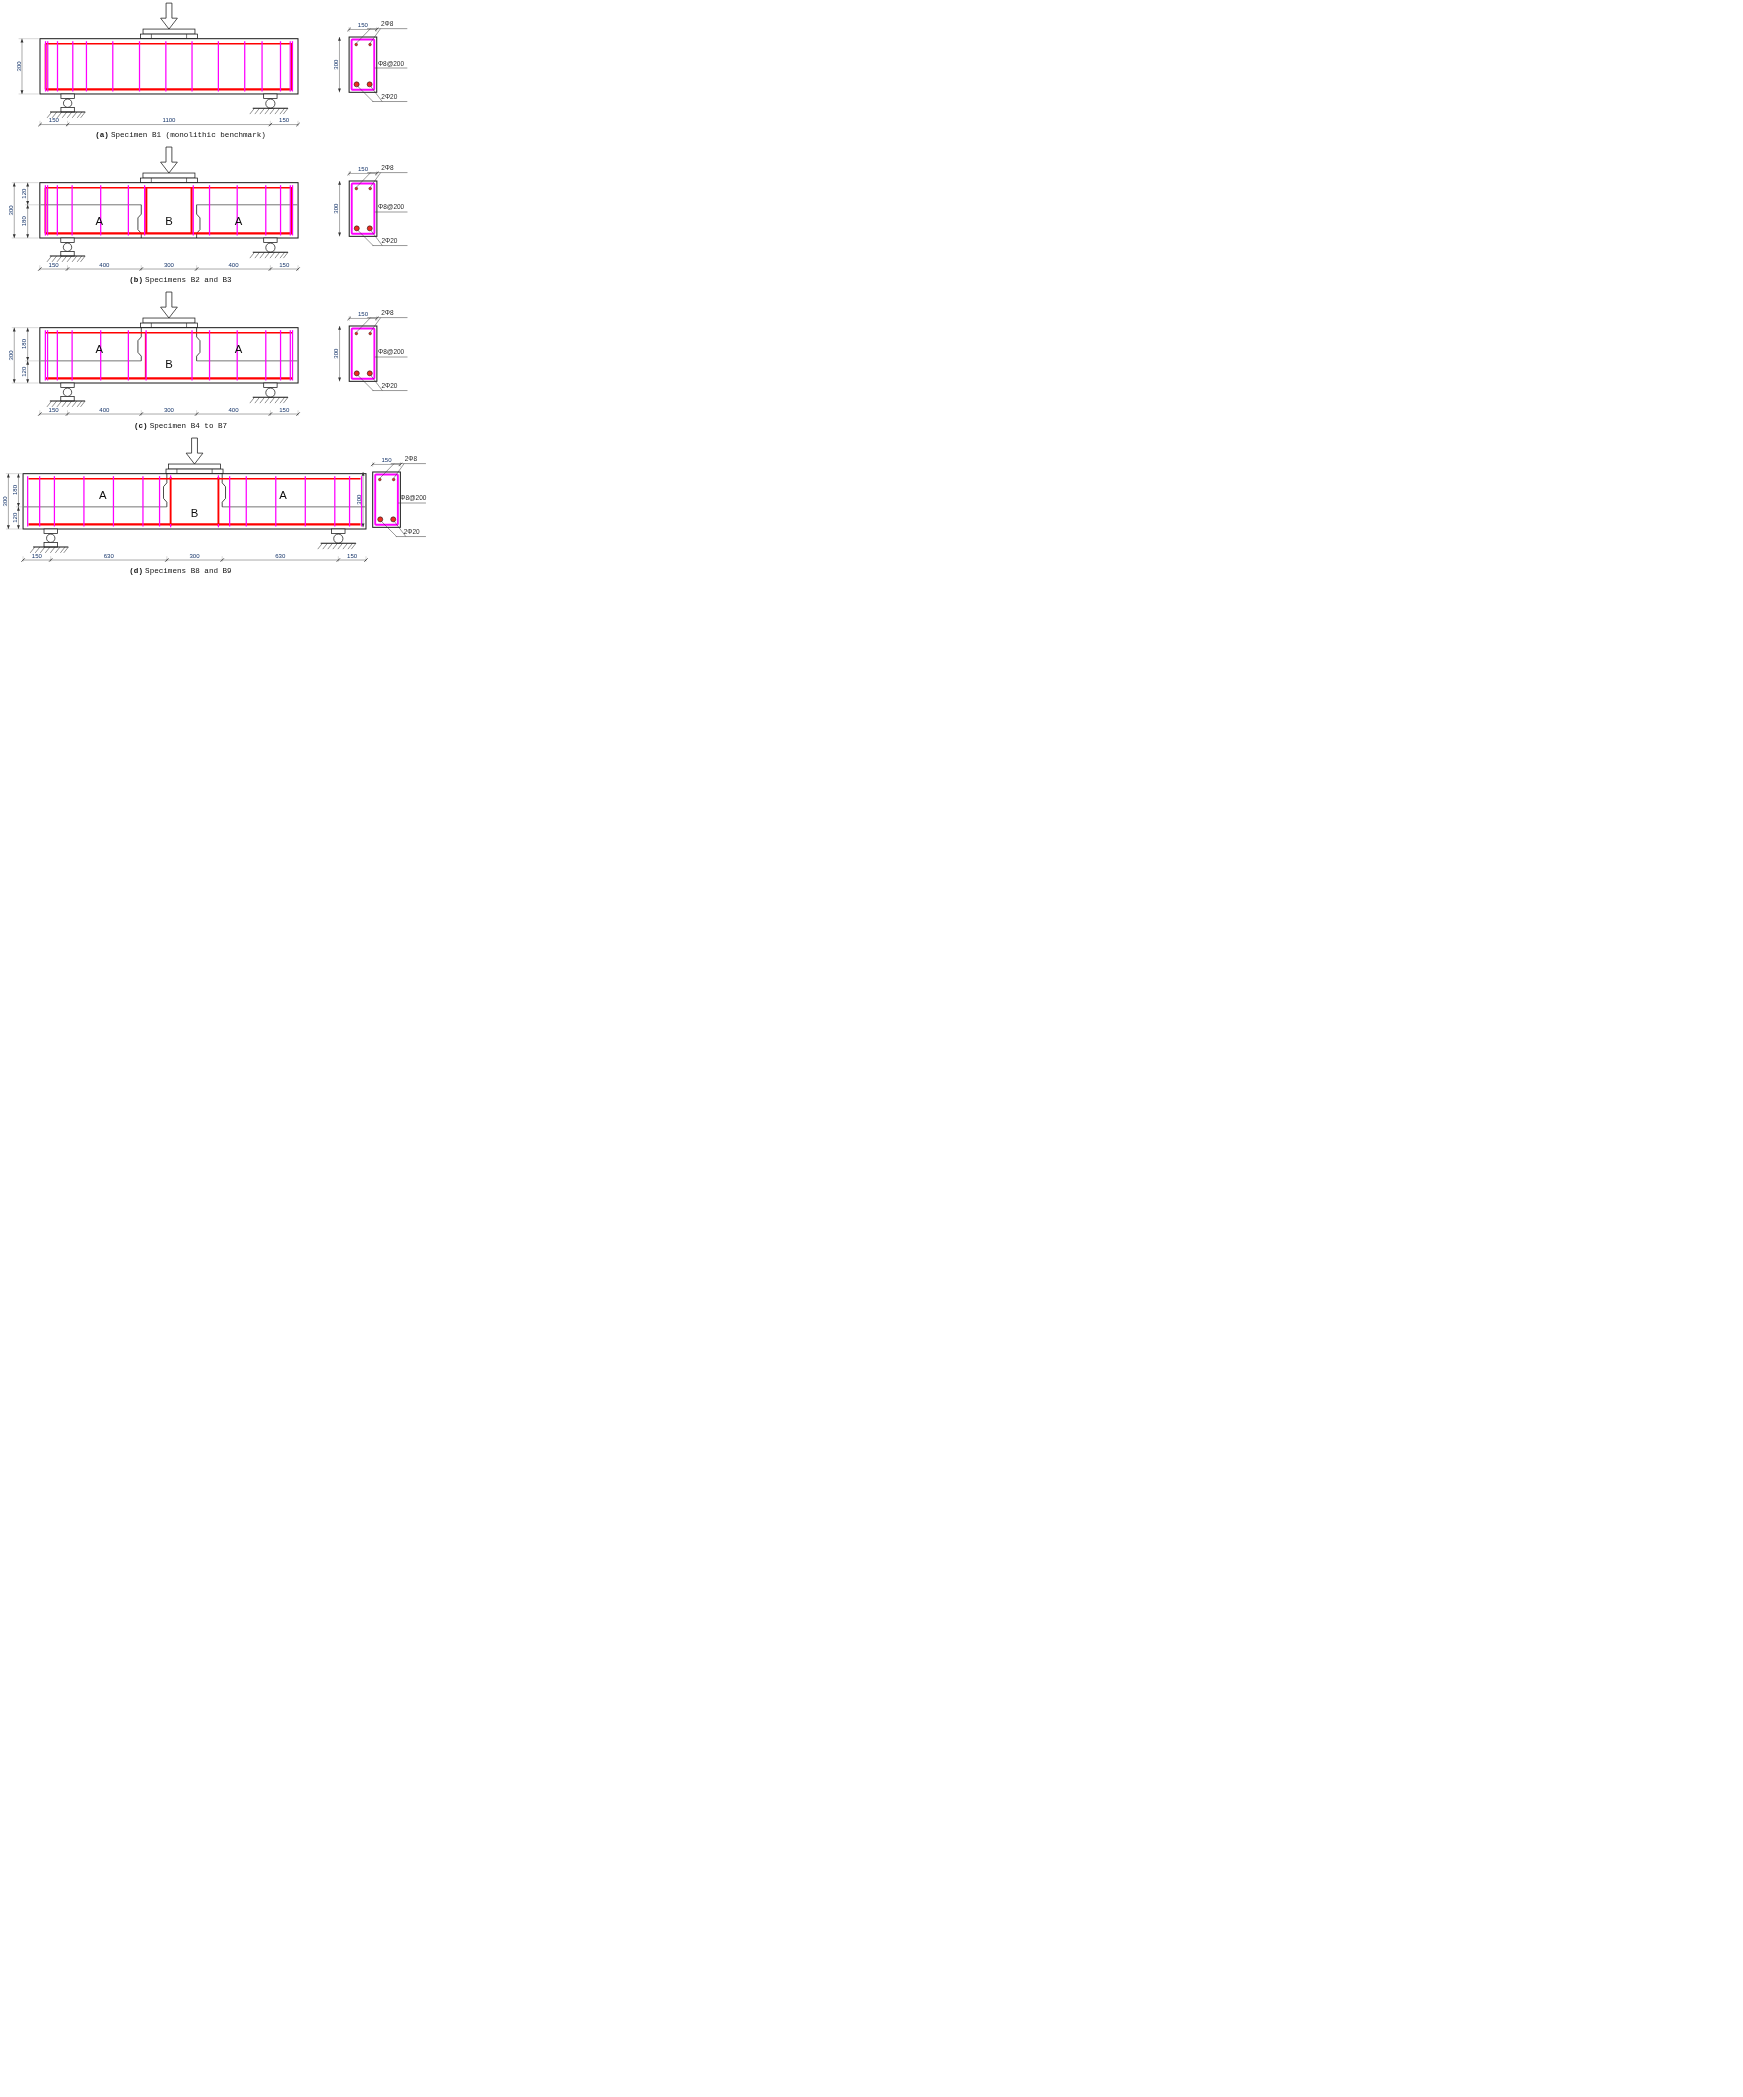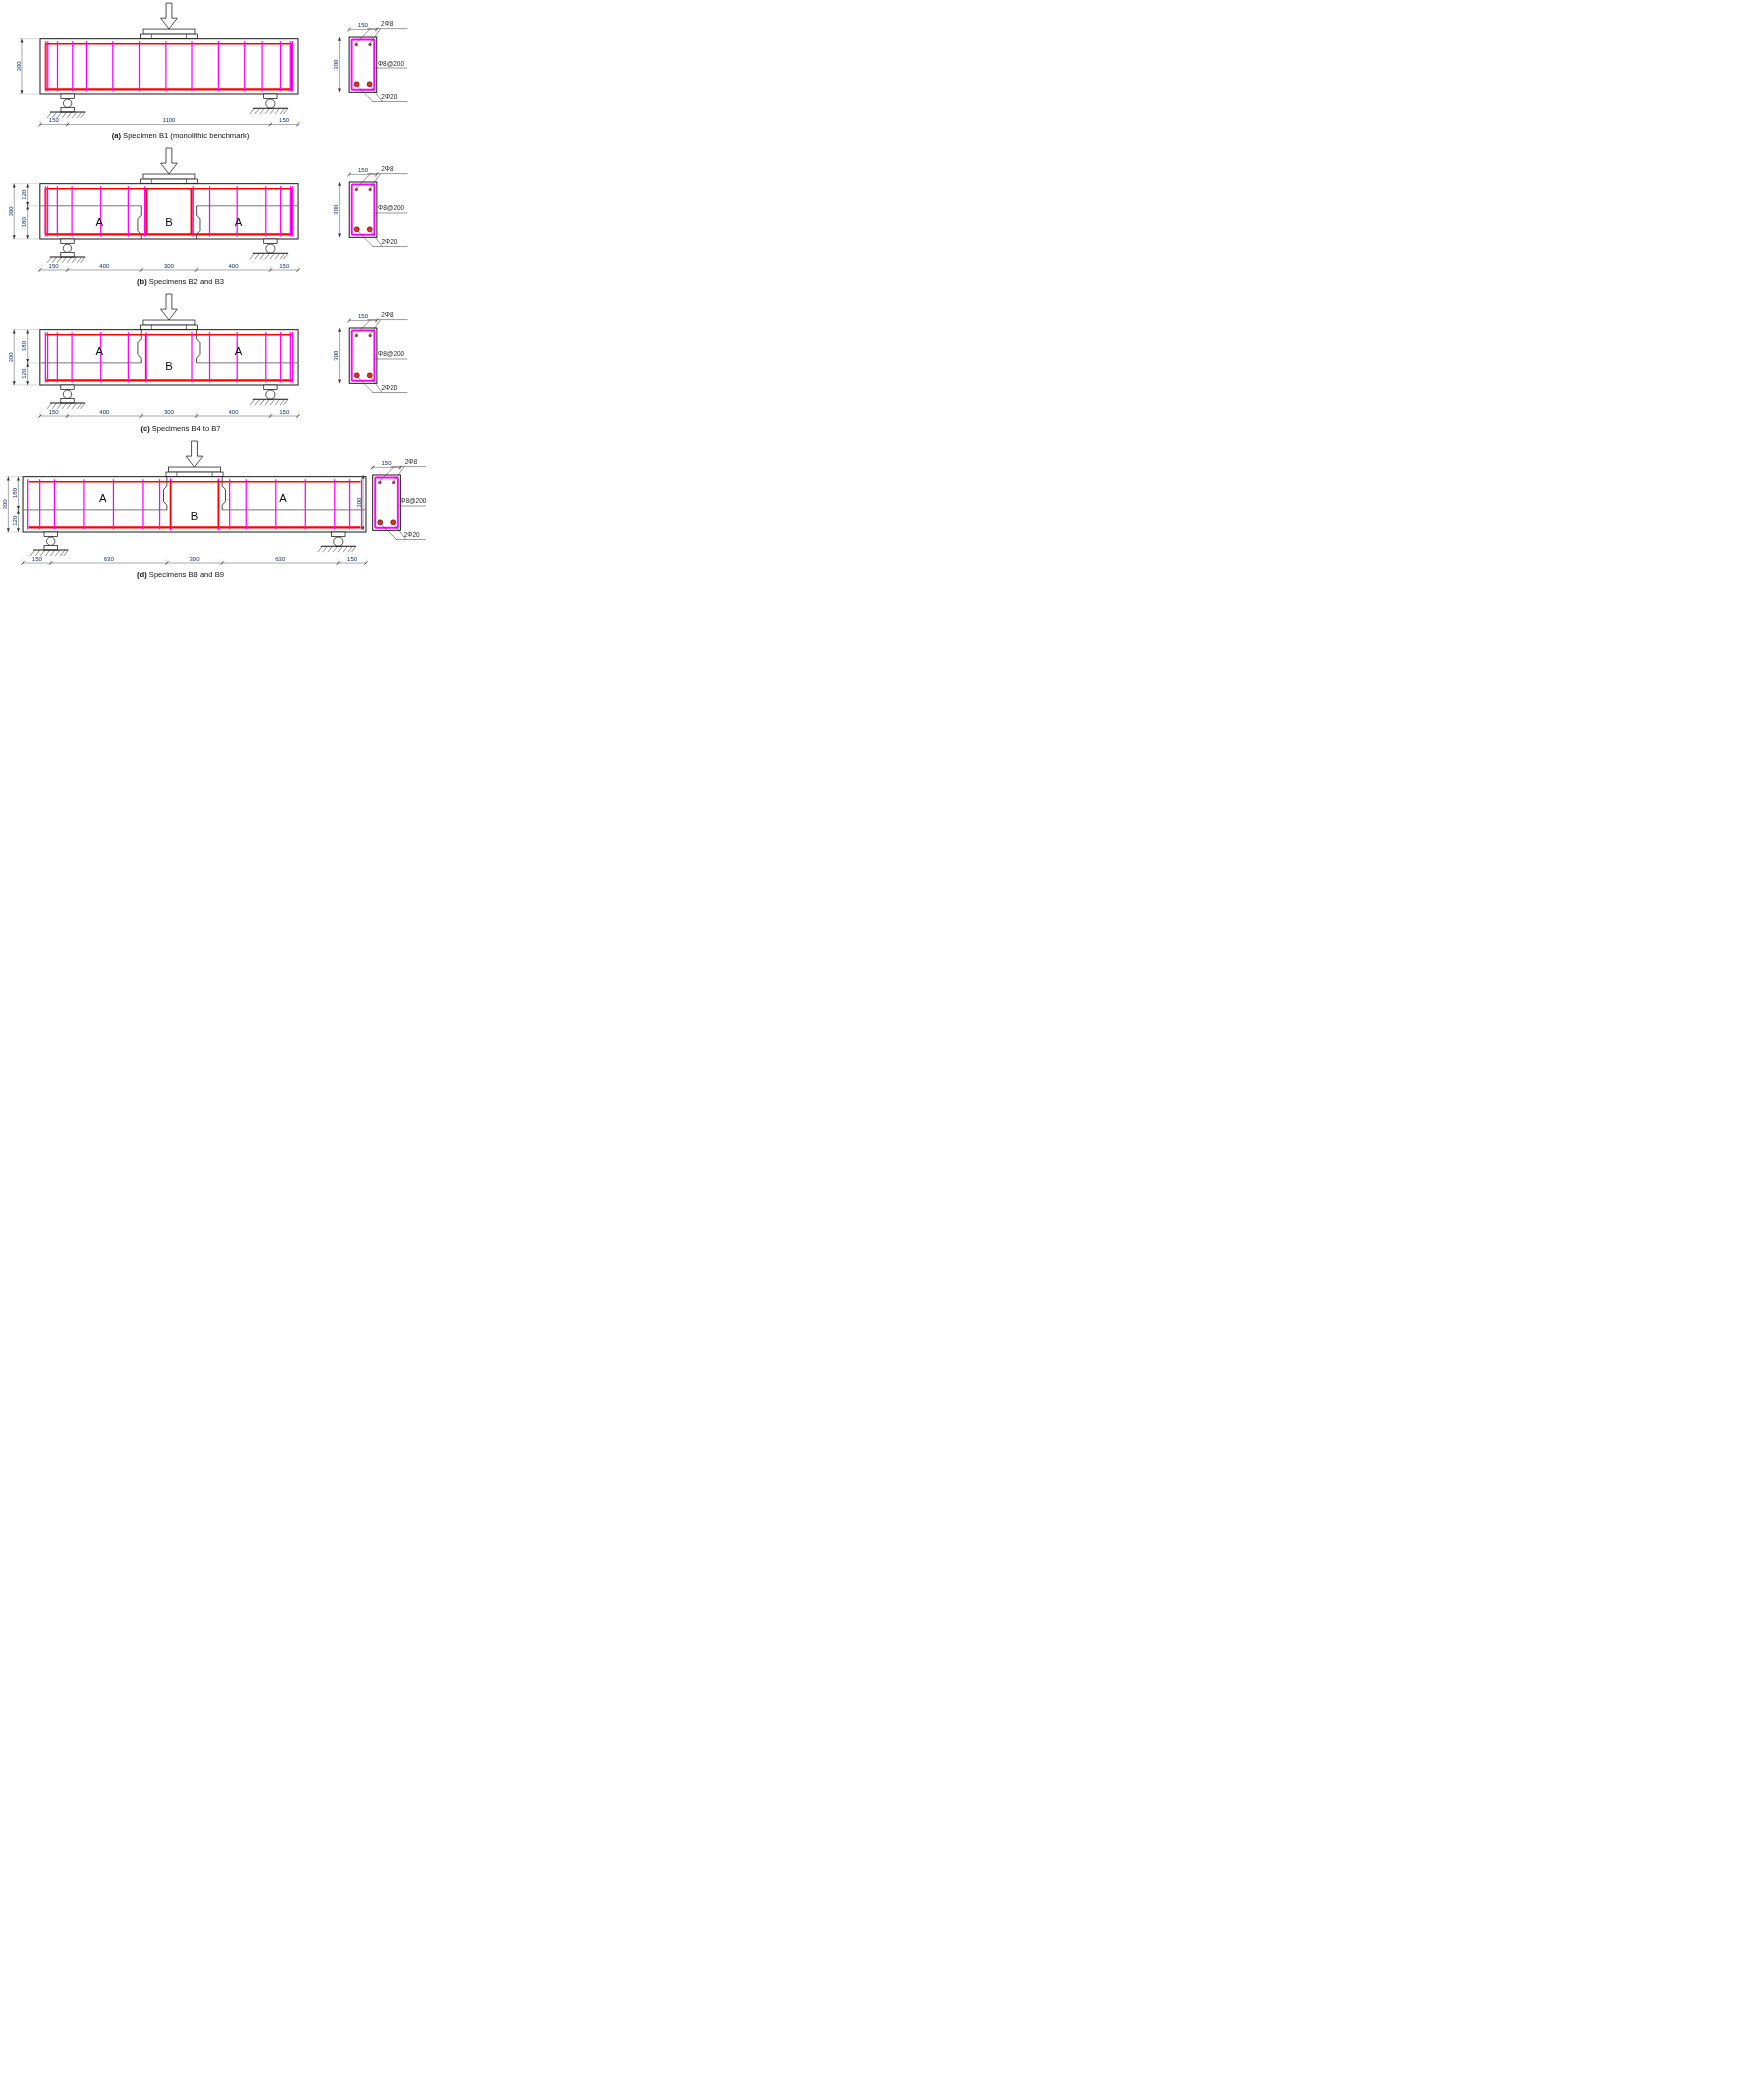--- a/index.html
+++ b/index.html
@@ -21,21 +21,21 @@
   .ah{fill:#333333;stroke:none;}
   .ground{stroke:#111111;stroke-width:2.6;}
   .hatch{stroke:#222222;stroke-width:1.2;fill:none;}
   .lead{stroke:#333333;stroke-width:1.2;fill:none;}
   .csstir{fill:none;stroke:var(--stirrup);stroke-width:4.5;}
   .barS{fill:#e82e22;stroke:#111;stroke-width:1;}
   .barL{fill:#e82e22;stroke:#111;stroke-width:1.3;}
   .dimtxt{fill:#17366b;font-size:14.5px;text-anchor:middle;font-family:"Liberation Sans",sans-serif;}
   .bartxt{fill:#2b2b2b;font-size:15.5px;text-anchor:middle;font-family:"Liberation Sans",sans-serif;}
   .regtxt{fill:#0d0d0d;font-size:27px;text-anchor:middle;font-family:"Liberation Sans",sans-serif;}
-  .caption{width:361px;text-align:center;font-family:Liberation Sans, sans-serif;font-size:7.6px;color:#111;margin:1.3px 0 5px 0;}
+  .caption{width:361px;text-align:center;font-family:Liberation Mono, monospace;font-size:7.6px;color:#111;margin:1.3px 0 5px 0;}
   .cap-label{font-weight:bold;margin-right:2.1px;}
 </style>
 </head>
 <body>
 
 <div class="page">
 
   <div class="panel">
     <svg width="436" height="129" viewBox="0 0 1040 308">
 
@@ -378,21 +378,21 @@
         <text class="dimtxt" x="801" y="157" transform="rotate(-90 801 152)">300</text>
         <path class="lead" d="M850 101 L884 66 M883 101 L908 66 M876 66 H972"></path>
         <text class="bartxt" x="924" y="60">2Φ8</text>
         <path class="lead" d="M894 160 H972"></path>
         <text class="bartxt" x="933" y="154">Φ8@200</text>
         <path class="lead" d="M853 203 L890 240 M884 203 L912 240 M888 240 H972"></path>
         <text class="bartxt" x="929" y="235">2Φ20</text>
       </g>
     </svg>
     <div class="caption">
-      <span class="cap-label">(c)</span><span>Specimens B4 to B7</span>
+      <span class="cap-label">(c)</span><span>Specimen B4 to B7</span>
     </div>
   </div>
 
   <div class="panel">
     <svg width="436" height="131" viewBox="0 0 1040 312">
       <g transform="translate(464,7)">
         <path class="fix" d="M -7 0 L 7 0 L 7 36 L 20 36 L 0 62 L -20 36 L -7 36 Z"></path>
         <rect class="fix" x="-62" y="62" width="124" height="12"></rect>
         <rect class="fix" x="-68" y="74" width="136" height="11"></rect>
         <line class="thin" x1="-42" y1="74" x2="-42" y2="85"></line>

